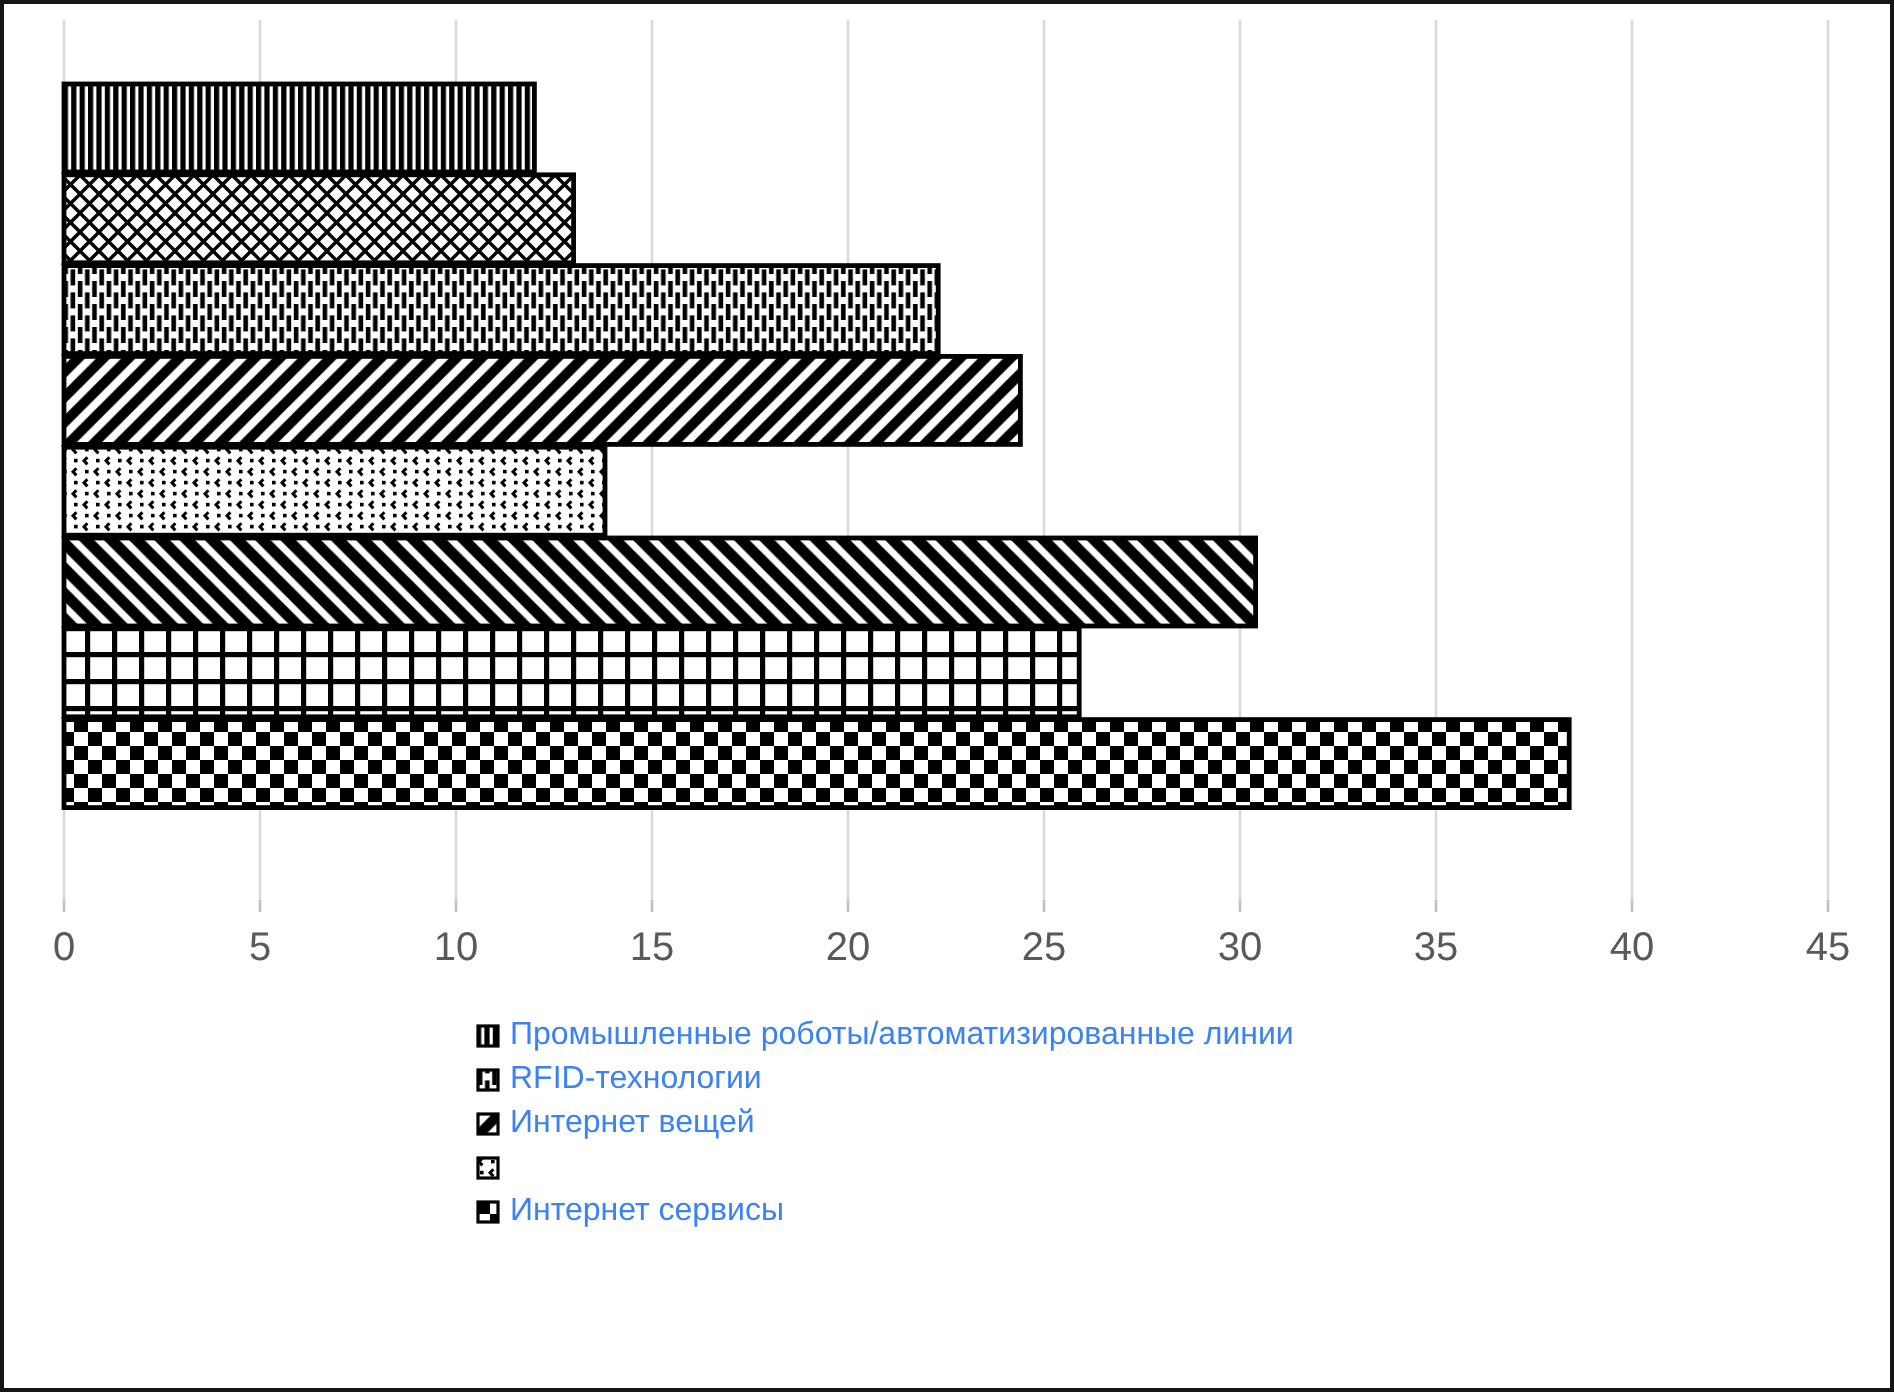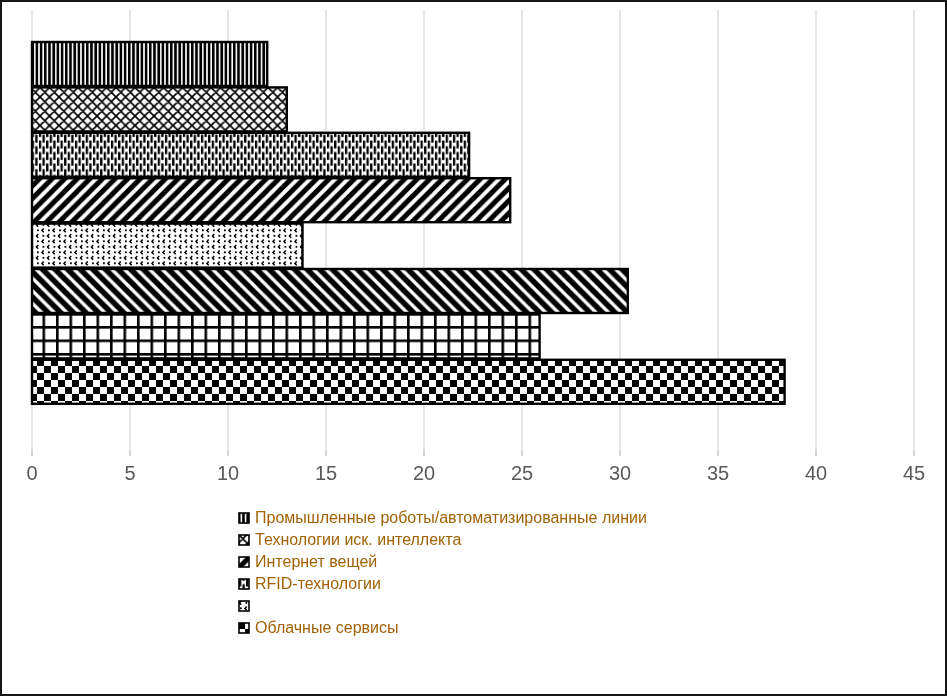--- a/index.html
+++ b/index.html
@@ -5,21 +5,21 @@
   html,body{margin:0;padding:0;background:#e8e8e8;}
   .frame{
     width:947px;height:696px;box-sizing:border-box;
     border:2px solid #161616;background:#ffffff;position:relative;
     font-family:"Liberation Sans",sans-serif;overflow:hidden;
   }
   #chart-svg{position:absolute;left:0;top:0;display:block;}
   .legend{position:absolute;left:236px;top:505px;display:flex;flex-direction:column;}
   .legend-row{display:flex;align-items:center;height:22px;}
   .legend-row .swatch{display:inline-flex;margin-right:5px;flex:0 0 auto;}
-  .legend-row .label{font-size:16px;color:#a16207;white-space:nowrap;line-height:22px;}
+  .legend-row .label{font-size:16px;color:#3b82f6;white-space:nowrap;line-height:22px;}
 </style>
 </head>
 <body>
 
 <div class="frame">
 
   <svg id="chart-svg" width="947" height="500" xmlns="http://www.w3.org/2000/svg">
     <defs>
       <pattern id="pat-vertical-stripes" patternUnits="userSpaceOnUse" width="4.2" height="8">
         <rect width="4.2" height="8" fill="#fff"></rect>
@@ -122,51 +122,43 @@
         <span class="swatch">
           <svg width="12" height="12">
             <rect x="1" y="1" width="10" height="10" fill="url(#pat-vertical-stripes)" stroke="#000" stroke-width="1.6"></rect>
           </svg>
         </span>
         <span class="label">Промышленные роботы/автоматизированные линии</span>
       </div>
       <div class="legend-row">
         <span class="swatch">
           <svg width="12" height="12">
-            <rect x="1" y="1" width="10" height="10" fill="url(#pat-diagonal-crosshatch)" stroke="#000" stroke-width="1.6"></rect>
+            <rect x="1" y="1" width="10" height="10" fill="url(#pat-dashed-vertical)" stroke="#000" stroke-width="1.6"></rect>
           </svg>
         </span>
-        <span class="label">Технологии иск. интеллекта</span>
+        <span class="label">RFID-технологии</span>
       </div>
       <div class="legend-row">
         <span class="swatch">
           <svg width="12" height="12">
             <rect x="1" y="1" width="10" height="10" fill="url(#pat-diagonal-up)" stroke="#000" stroke-width="1.6"></rect>
           </svg>
         </span>
         <span class="label">Интернет вещей</span>
-      </div>
-      <div class="legend-row">
-        <span class="swatch">
-          <svg width="12" height="12">
-            <rect x="1" y="1" width="10" height="10" fill="url(#pat-dashed-vertical)" stroke="#000" stroke-width="1.6"></rect>
-          </svg>
-        </span>
-        <span class="label">RFID-технологии</span>
       </div>
       <div class="legend-row">
         <span class="swatch">
           <svg width="12" height="12">
             <rect x="1" y="1" width="10" height="10" fill="url(#pat-speckle)" stroke="#000" stroke-width="1.6"></rect>
           </svg>
         </span>
       </div>
       <div class="legend-row">
         <span class="swatch">
           <svg width="12" height="12">
             <rect x="1" y="1" width="10" height="10" fill="url(#pat-checkerboard)" stroke="#000" stroke-width="1.6"></rect>
           </svg>
         </span>
-        <span class="label">Облачные сервисы</span>
+        <span class="label">Интернет сервисы</span>
       </div>
     </div>
 
 </div>
 
 </body></html>

